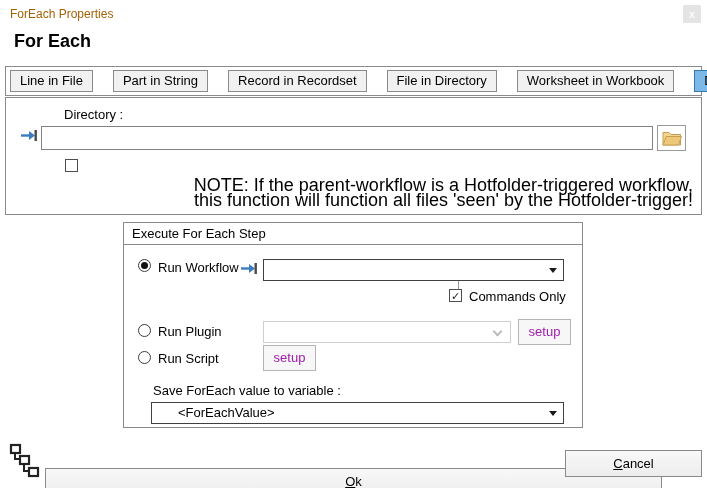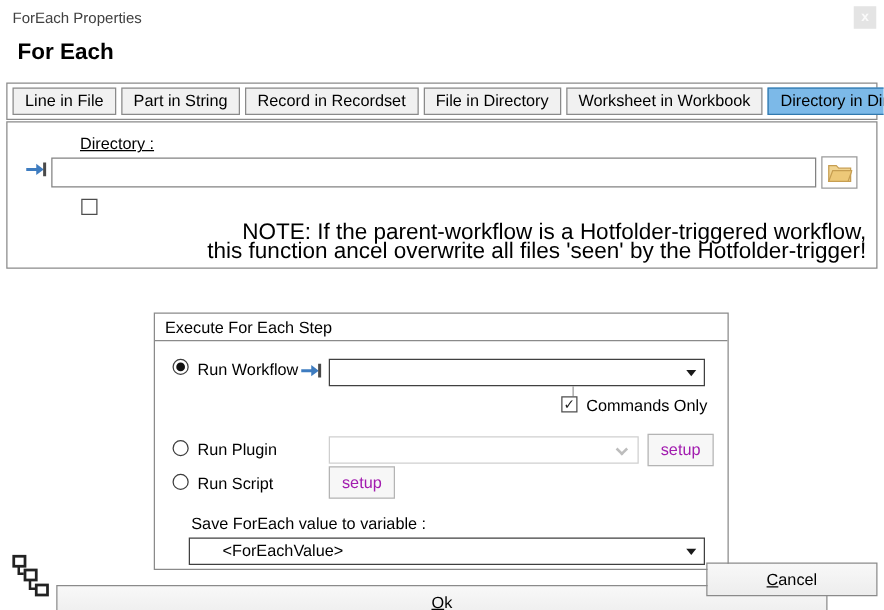--- a/index.html
+++ b/index.html
@@ -1,45 +1,45 @@
 <!DOCTYPE html>
 <html><head>
 <meta charset="utf-8">
 <style>
   * { margin:0; padding:0; box-sizing:border-box; }
   html,body { background:#fff; }
   body { font-family:"Liberation Sans", sans-serif; color:#000; }
   .window { position:relative; width:707px; height:488px; background:#fff; overflow:hidden; }
 
-  .titlebar-text { position:absolute; left:10px; top:7px; font-size:12px; color:#404040; }
+  .titlebar-text { position:absolute; left:10px; top:7px; font-size:12px; color:#a16207; }
   .close-btn { position:absolute; right:6px; top:5px; width:18px; height:18px; background:#e4e4e4;
                color:#fafafa; font-size:11px; font-weight:bold; text-align:center; line-height:18px; cursor:default; }
 
   .page-title { position:absolute; left:14px; top:31px; font-size:18px; font-weight:bold; }
 
   .tabbar { position:absolute; left:5px; top:66px; width:697px; height:30px; border:1px solid #8a8a8a;
-            display:flex; align-items:center; gap:4px; padding:0 4px; background:#fff; }
+            display:flex; align-items:center; gap:20px; padding:0 4px; background:#fff; }
   .tab { height:22px; line-height:20px; padding:0 9px; font-size:13px; border:1px solid #8a8a8a;
          background:#f1f1f1; white-space:nowrap; cursor:default; }
   .tab.selected { background:#7cb9e8; border-color:#3279ae; }
 
   .dir-panel { position:absolute; left:5px; top:97px; width:697px; height:118px; border:1px solid #8a8a8a; background:#fff; }
-  .dir-label { position:absolute; left:58px; top:9px; font-size:13px;text-decoration:underline; }
+  .dir-label { position:absolute; left:58px; top:9px; font-size:13px; }
   .input-arrow { position:absolute; left:14px; top:31px; }
   .dir-input { position:absolute; left:35px; top:28px; width:612px; height:24px; border:1px solid #828282;
                font-family:"Liberation Sans", sans-serif; font-size:13px; padding:0 5px; outline:none; }
   .folder-btn { position:absolute; left:651px; top:27px; width:29px; height:26px; border:1px solid #9a9a9a;
                 background:#fff; display:flex; align-items:center; justify-content:center; cursor:default; }
   .cb-box { display:inline-block; width:13px; height:13px; border:1px solid #4d4d4d; background:#fff;
             vertical-align:-2px; text-align:center; line-height:12px; font-size:11px; color:#222; }
   .subdir-row { position:absolute; left:59px; top:60px; font-size:13px; }
   .subdir-row .cb-box { margin-right:7px; }
   .note { position:absolute; right:8px; top:80px; font-size:18px; text-align:right; line-height:15px; }
 
-  .groupbox { position:absolute; left:123px; top:222px; width:460px; height:206px; border:1px solid #8a8a8a; background:#fff;margin-top:28px; }
+  .groupbox { position:absolute; left:123px; top:222px; width:460px; height:206px; border:1px solid #8a8a8a; background:#fff; }
   .groupbox-header { height:22px; border-bottom:1px solid #8a8a8a; font-size:13px; line-height:21px; padding-left:8px; }
 
   .radio { position:absolute; width:13px; height:13px; border:1px solid #3d3d3d; border-radius:50%; background:#fff; }
   .radio.selected::after { content:""; position:absolute; left:2px; top:2px; width:7px; height:7px; border-radius:50%; background:#111; }
   .row-label { position:absolute; font-size:13px; }
 
   .combo { position:absolute; height:22px; border:1px solid #404040; background:#fff; font-size:13px; line-height:20px; padding:0 18px 0 5px; cursor:default; }
   .combo .arrow-down { position:absolute; right:6px; top:8px; width:0; height:0;
                        border-left:4px solid transparent; border-right:4px solid transparent; border-top:5px solid #1a1a1a; }
   .combo.disabled { border-color:#cfcfcf; }
@@ -96,21 +96,21 @@
         </svg>
       </span>
     </div>
 
     <div class="subdir-row">
       <span class="cb-box"></span>
     </div>
 
     <div class="note">
       <div>NOTE: If the parent-workflow is a Hotfolder-triggered workflow,</div>
-      <div>this function ancel overwrite all files 'seen' by the Hotfolder-trigger!</div>
+      <div>this function will function all files 'seen' by the Hotfolder-trigger!</div>
     </div>
   </div>
 
   <div class="groupbox">
     <div class="groupbox-header">Execute For Each Step</div>
 
     <span class="radio selected" style="left:14px; top:36px;"></span>
     <span class="row-label" style="left:34px; top:37px;">Run Workflow</span>
     <span class="input-arrow" style="position:absolute; left:116px; top:39px;">
       <svg class="icon-svg" width="18" height="13" viewBox="0 0 18 13">

